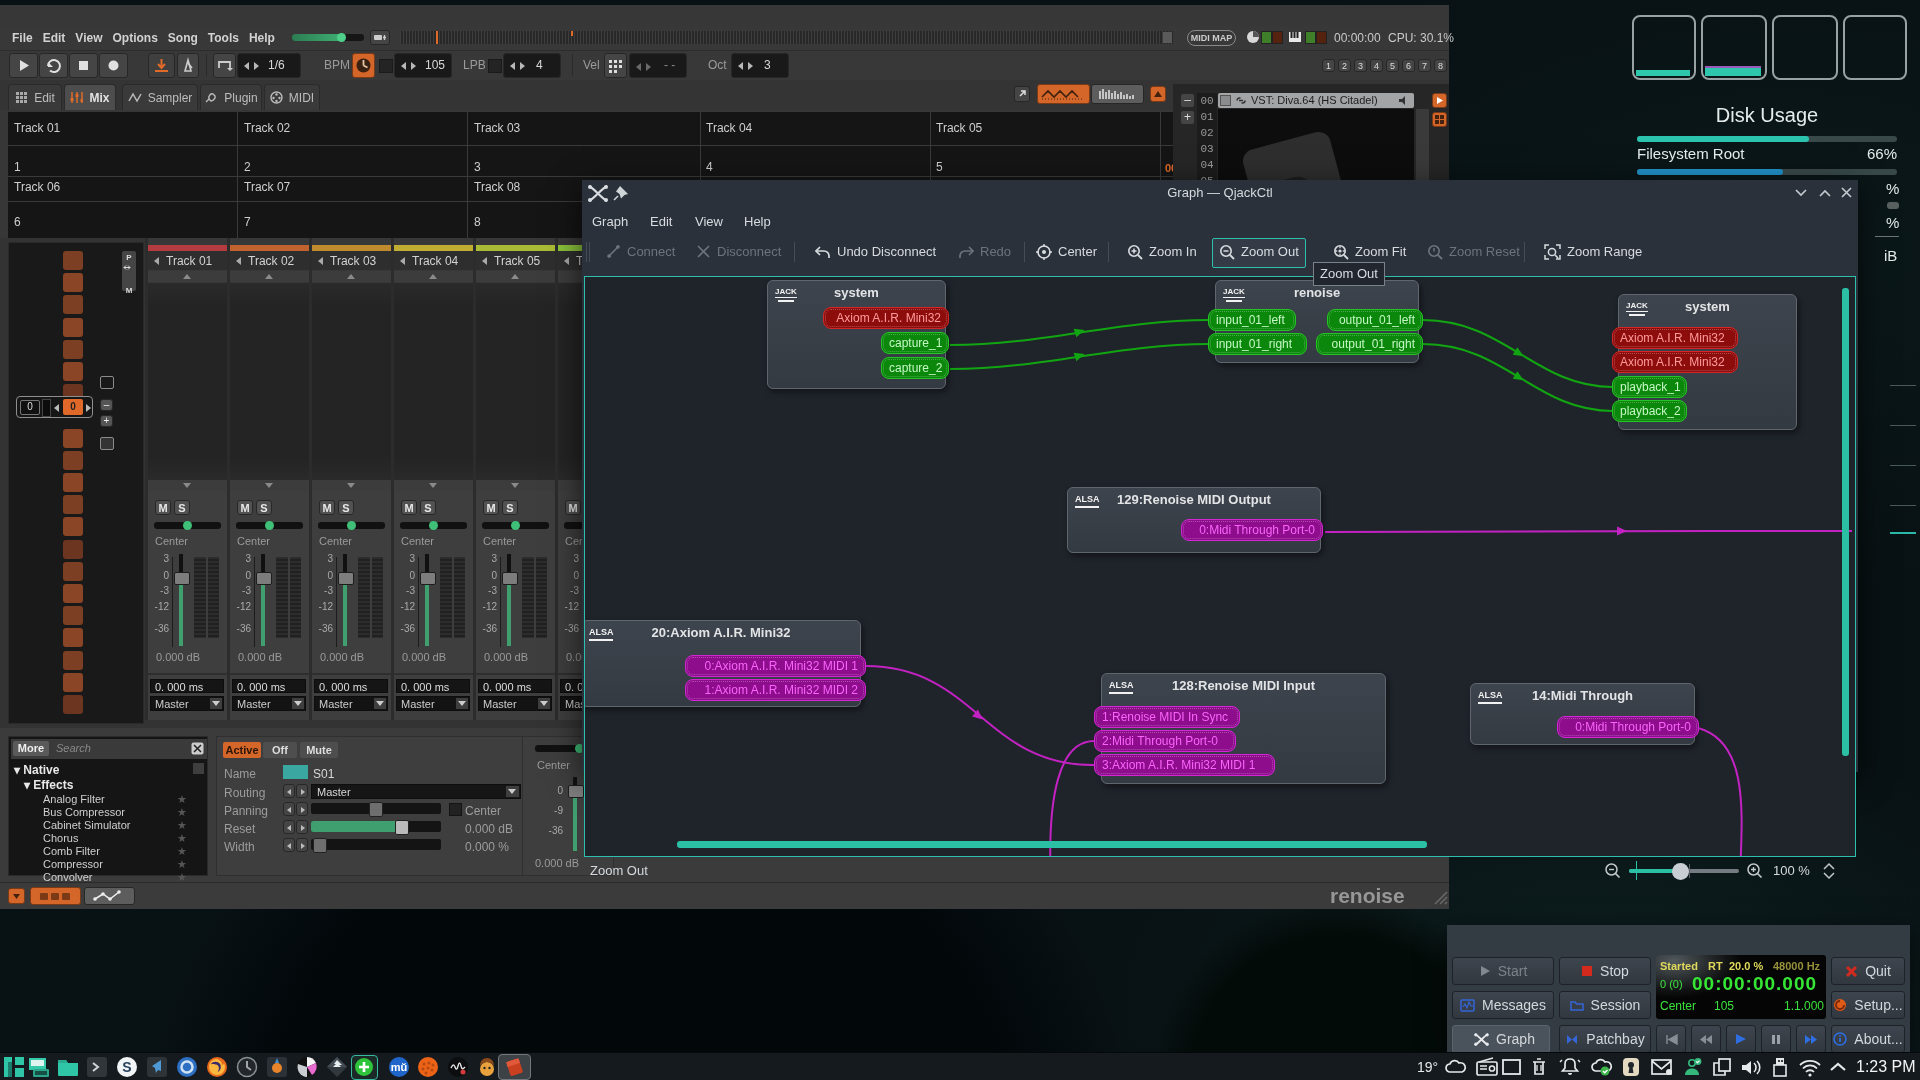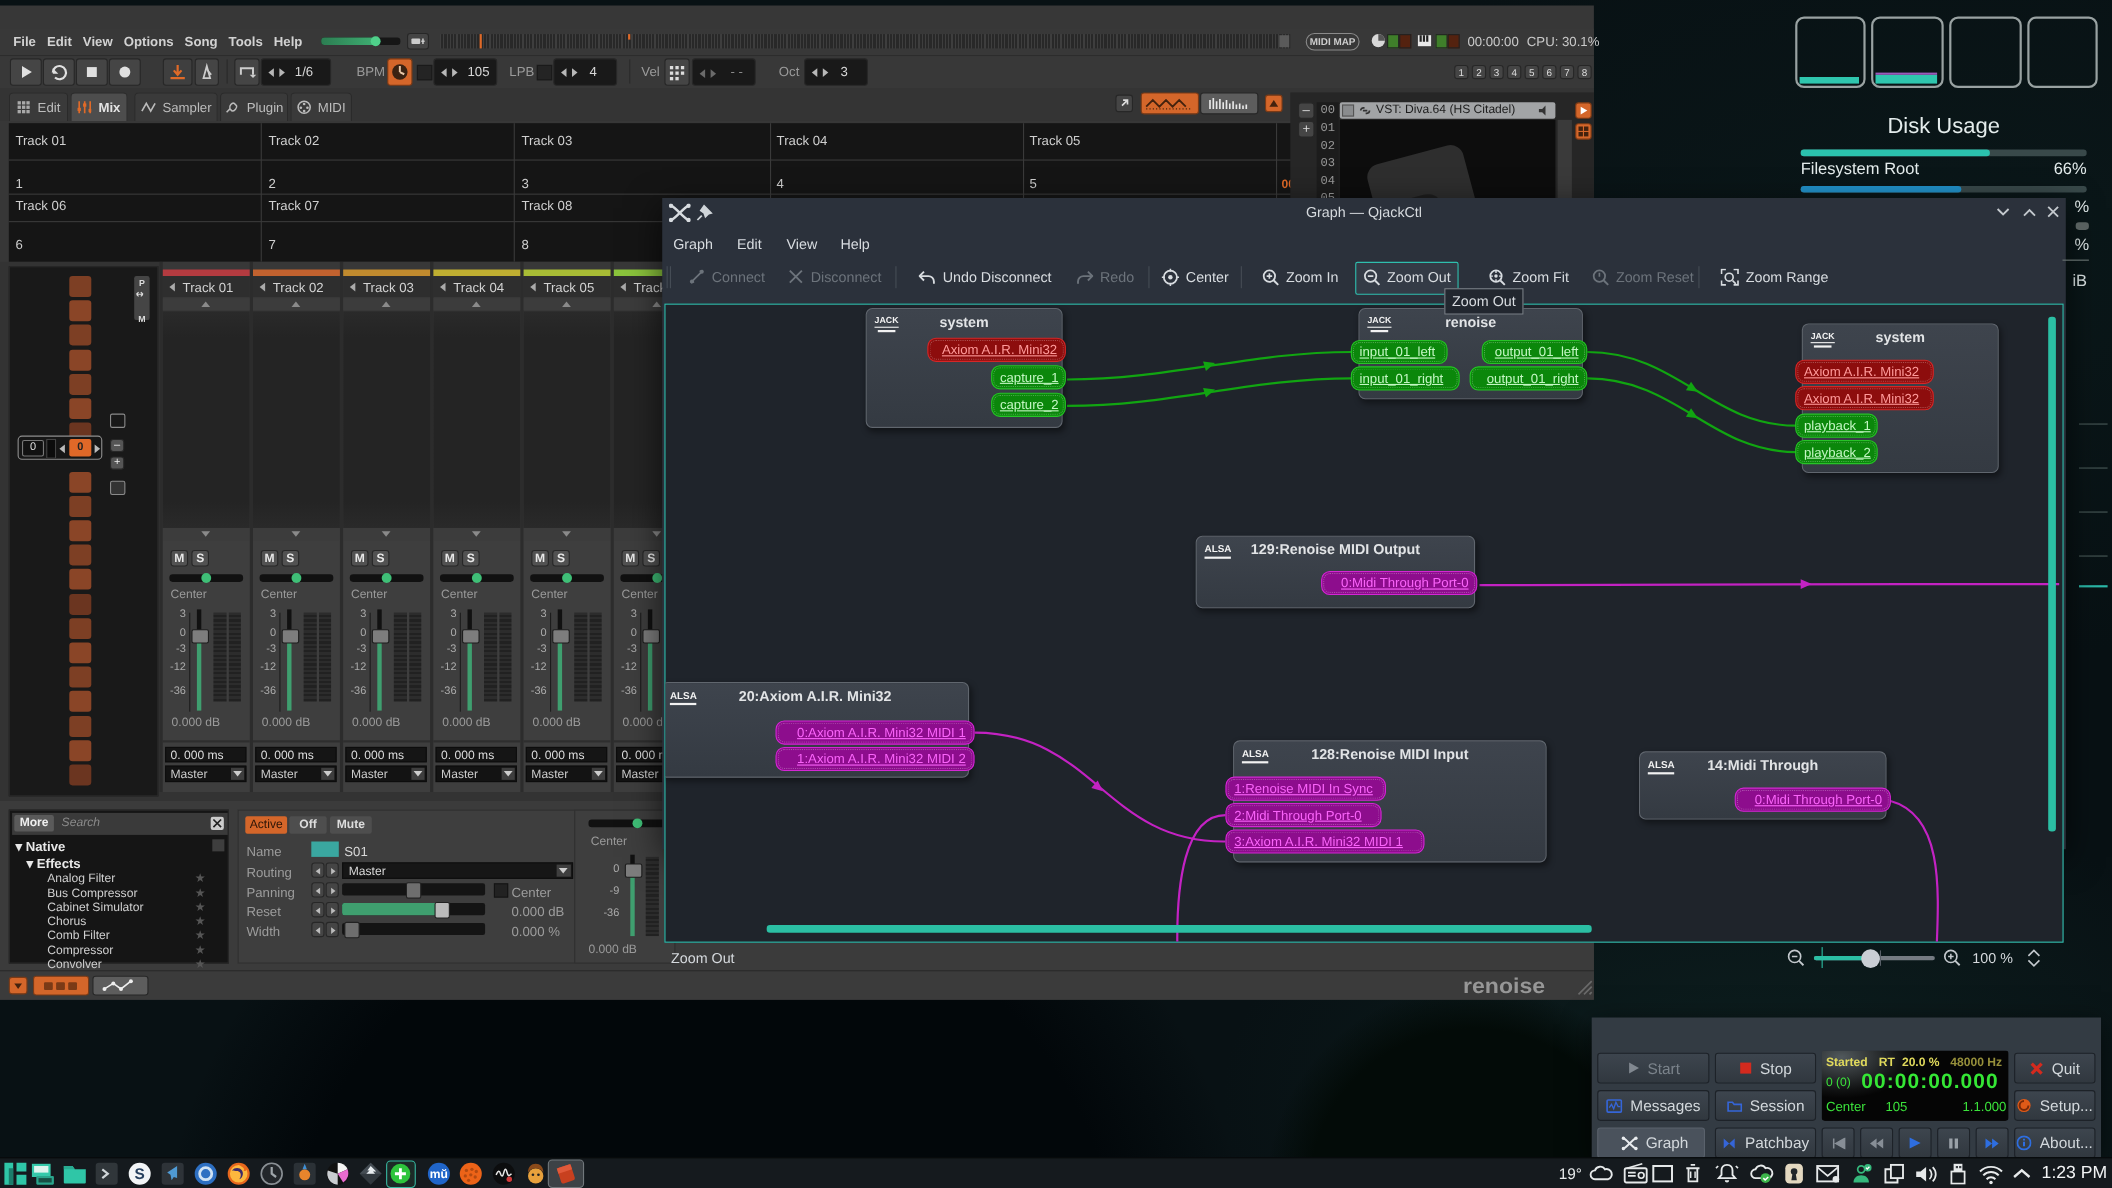--- a/index.html
+++ b/index.html
@@ -15,33 +15,33 @@
 
 #taskbar{left:0;top:1052px;width:1920px;height:28px;background:#151a1e;border-top:1px solid #060809;}
 .ticon{position:absolute;top:3px;width:22px;height:22px;}
 .trayi{position:absolute;top:4px;}
 
 #jackwin{left:1447px;top:925px;width:463px;height:128px;background:#333b43;box-shadow:0 6px 24px rgba(0,0,0,.6);}
 #jacktitle{position:absolute;left:0;top:0;width:463px;height:26px;background:#272d34;}
 .jbtn{position:absolute;height:28px;background:linear-gradient(#3d454e,#31383f);border:1px solid #1d2228;border-radius:3px;color:#d3d8dc;font-size:14px;display:flex;align-items:center;justify-content:center;gap:7px;box-sizing:border-box;}
 .jbtn.dis{color:#7b838b;}
 
-#graphwin{left:602px;top:180px;width:1276px;height:592px;background:#2b313b;box-shadow:0 8px 30px rgba(0,0,0,.65);}
+#graphwin{left:582px;top:180px;width:1276px;height:592px;background:#2b313b;box-shadow:0 8px 30px rgba(0,0,0,.65);}
 .gmenu{color:#d8dce0;font-size:13px;}
 .titm{color:#6c737b;font-size:13px;display:flex;align-items:center;gap:6px;position:absolute;top:0;height:31px;}
 .titm.en{color:#d8dce0;}
 .tsep{position:absolute;top:6px;width:1px;height:20px;background:#454c55;}
 #gcanvas{position:absolute;left:2px;top:96px;width:1272px;height:581px;background:#1f242b;border:1px solid #2fbfae;box-sizing:border-box;overflow:hidden;}
 .node{position:absolute;background:linear-gradient(#3e444d,#343a42);border:1px solid #60666e;border-radius:6px;box-shadow:2px 3px 6px rgba(0,0,0,.45);}
 .nhead{position:absolute;left:0;top:0;right:0;height:24px;color:#e2e4e6;font-weight:bold;font-size:13px;text-align:center;line-height:24px;}
 .jlogo{position:absolute;width:22px;height:13px;color:#f2f2f2;font-size:8px;font-weight:bold;line-height:8px;text-align:center;letter-spacing:0;}
 .jlogo span{display:block;border-bottom:1.5px solid #f2f2f2;padding-bottom:1px;}
 .alogo{position:absolute;width:24px;height:12px;color:#f2f2f2;font-size:9px;font-weight:bold;line-height:11px;text-align:center;border-bottom:2px solid #f2f2f2;letter-spacing:0;}
 .alogo:before{content:"ALSA";}
-.port{position:absolute;height:22px;border-radius:8px;font-size:12px;line-height:20px;box-sizing:border-box;padding:0 7px;white-space:nowrap;outline:1px dotted rgba(255,255,255,.28);outline-offset:-3px;text-decoration:underline;}
+.port{position:absolute;height:22px;border-radius:8px;font-size:12px;line-height:20px;box-sizing:border-box;padding:0 7px;white-space:nowrap;outline:1px dotted rgba(255,255,255,.28);outline-offset:-3px;}
 .pg{background:#0b870b;border:1px solid #27c427;color:#c4f7c4;}
 .pr{background:#8d0d0d;border:1px solid #d42727;color:#ff9a9a;}
 .pm{background:#8d0d8d;border:1px solid #d427d4;color:#fa64fa;}
 .pg.r,.pr.r,.pm.r{text-align:right;}
 
 .wsbox{position:absolute;top:15px;height:61px;width:60px;border:2px solid #99a2a2;border-radius:8px;}
 
 #renoise{left:0px;top:5px;width:1449px;height:903px;background:#373737;}
 .rbtn{position:absolute;background:#454545;border:1px solid #272727;border-radius:3px;box-sizing:border-box;}
 .rlbl{color:#9b9b9b;font-size:12px;}
@@ -623,21 +623,21 @@
             </svg>
   </div>
   <div class="a tx" style="left:5px;top:26px;color:#e8e8e8;font-size:12px;font-weight:bold">▾ Native</div>
   <div class="a tx" style="left:15px;top:41px;color:#e8e8e8;font-size:12px;font-weight:bold">▾ Effects</div>
   <div class="a tx" style="left:34px;top:56px;color:#cfcfcf;font-size:11px;line-height:13px">Analog Filter<br>Bus Compressor<br>Cabinet Simulator<br>Chorus<br>Comb Filter<br>Compressor<br>Convolver</div>
   <div class="a" style="left:168px;top:56px;color:#555;font-size:11px;line-height:13px">★<br>★<br>★<br>★<br>★<br>★<br>★</div>
   <div class="a" style="left:184px;top:26px;width:11px;height:11px;background:#3e3e3e"></div>
  </div>
 
  <div class="a" style="left:216px;top:8px;width:394px;height:140px;background:#3e3e3e;border:1px solid #2f2f2f;box-sizing:border-box">
-  <div class="a" style="left:6px;top:5px;width:38px;height:16px;background:#d4662a;border-radius:2px;color:#2b1507;font-size:11px;font-weight:normal;text-align:center;line-height:16px">Active</div>
+  <div class="a" style="left:6px;top:5px;width:38px;height:16px;background:#d4662a;border-radius:2px;color:#2b1507;font-size:11px;font-weight:bold;text-align:center;line-height:16px">Active</div>
   <div class="a" style="left:46px;top:5px;width:34px;height:16px;background:#4e4e4e;border-radius:2px;color:#ddd;font-size:11px;font-weight:bold;text-align:center;line-height:16px">Off</div>
   <div class="a" style="left:83px;top:5px;width:38px;height:16px;background:#4e4e4e;border-radius:2px;color:#ddd;font-size:11px;font-weight:bold;text-align:center;line-height:16px">Mute</div>
   <div class="a tx" style="left:7px;top:30px;color:#9c9c9c;font-size:12px">Name</div>
   <div class="a" style="left:66px;top:28px;width:25px;height:14px;background:#3aa7a0"></div>
   <div class="a tx" style="left:96px;top:30px;color:#d8d8d8;font-size:12px">S01</div>
   <div class="a tx" style="left:7px;top:49px;color:#9c9c9c;font-size:12px">Routing</div>
   <div class="rbtn" style="left:66px;top:47px;width:12px;height:14px">
             <span class="a" style="left:3px;top:4px;border:3.5px solid transparent;border-right:4px solid #bbb;border-left:0"></span>
           </div>
   <div class="rbtn" style="left:79px;top:47px;width:12px;height:14px">

